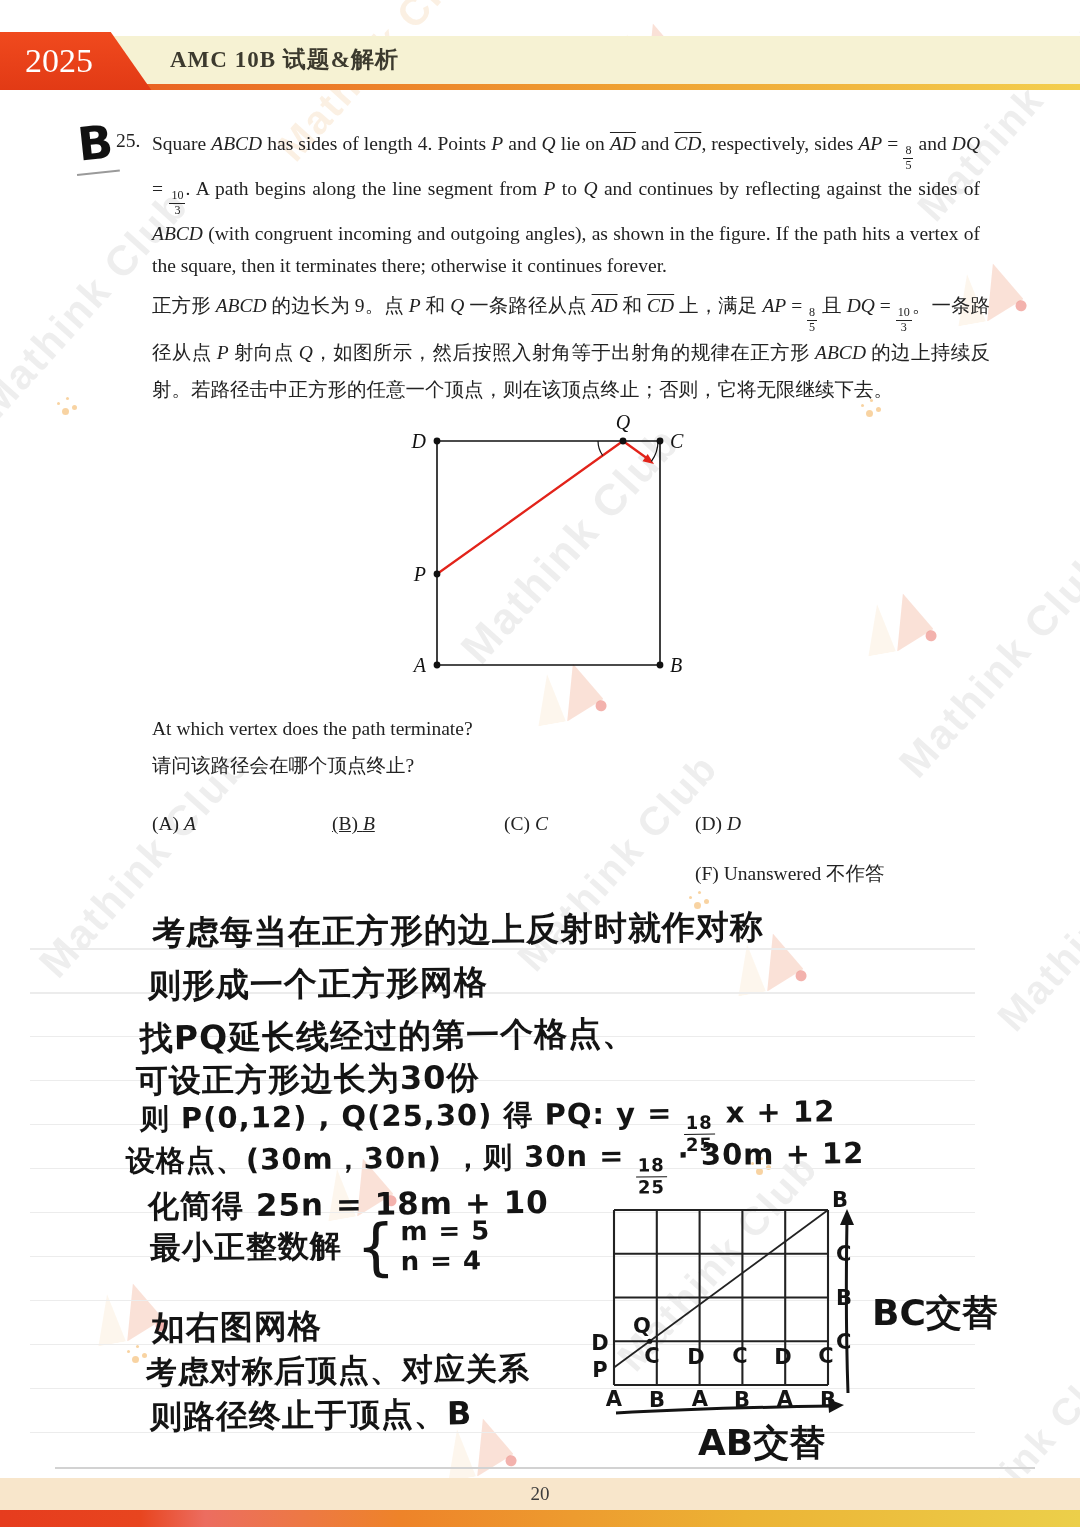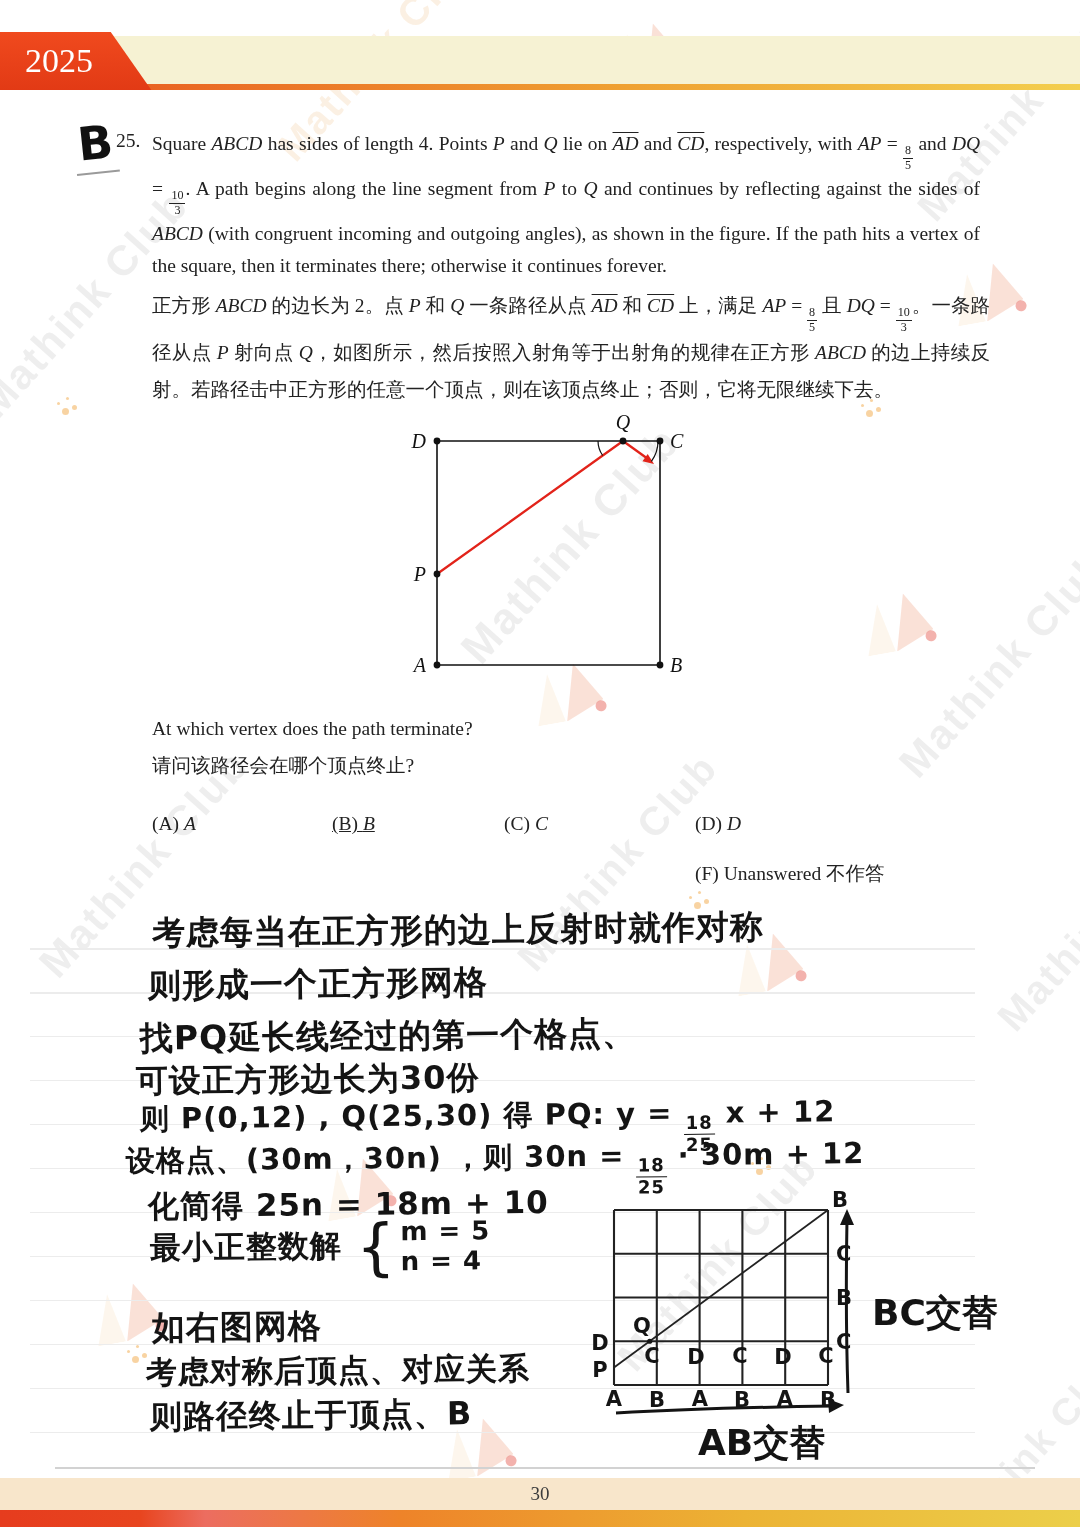--- a/index.html
+++ b/index.html
@@ -133,33 +133,34 @@
   <div class="wm wm-spark" style="left:866px;top:410px;"></div>
   <div class="wm wm-spark" style="left:756px;top:1168px;"></div>
   <div class="wm wm-spark" style="left:132px;top:1356px;"></div>
   <div class="wm wm-spark" style="left:694px;top:902px;"></div>
 
   <div class="hdr-band"></div>
   <div class="hdr-grad"></div>
   <div class="hdr-badge">
     <div class="hdr-year">2025</div>
   </div>
+  <div class="hdr-title">AMC 10B 试题&amp;解析</div>
 
   <div class="ruled"></div>
 
   <div class="answer-mark">B</div>
   <div class="prob-num">25.</div>
-  <div class="para para-en"><span>Square </span><span class="mi">ABCD</span><span> has sides of length 4.  Points </span><span class="mi">P</span><span> and </span><span class="mi">Q</span><span> lie on </span><span class="mi ov">AD</span><span> and </span><span class="mi ov">CD</span><span>, respectively, with </span><span class="mi">AP</span><span> = </span><span class="frac">
+  <div class="para para-en"><span>Square </span><span class="mi">ABCD</span><span> has sides of length 4.  Points </span><span class="mi">P</span><span> and </span><span class="mi">Q</span><span> lie on </span><span class="mi ov">AD</span><span> and </span><span class="mi ov">CD</span><span>, respectively, sides </span><span class="mi">AP</span><span> = </span><span class="frac">
         <span class="num">8</span>
         <span class="den">5</span>
       </span><span> and </span><span class="mi">DQ</span><span> = </span><span class="frac">
         <span class="num">10</span>
         <span class="den">3</span>
       </span><span>.  A path begins along the line segment from </span><span class="mi">P</span><span> to </span><span class="mi">Q</span><span> and continues by reflecting against the sides of </span><span class="mi">ABCD</span><span> (with congruent incoming and outgoing angles), as shown in the figure.  If the path hits a vertex of the square, then it terminates there; otherwise it continues forever.</span></div>
-  <div class="para para-zh"><span>正方形 </span><span class="mi">ABCD</span><span> 的边长为 2。点 </span><span class="mi">P</span><span> 和 </span><span class="mi">Q</span><span> 一条路径从点 </span><span class="mi ov">AD</span><span> 和 </span><span class="mi ov">CD</span><span> 上，满足 </span><span class="mi">AP</span><span> = </span><span class="frac">
+  <div class="para para-zh"><span>正方形 </span><span class="mi">ABCD</span><span> 的边长为 9。点 </span><span class="mi">P</span><span> 和 </span><span class="mi">Q</span><span> 一条路径从点 </span><span class="mi ov">AD</span><span> 和 </span><span class="mi ov">CD</span><span> 上，满足 </span><span class="mi">AP</span><span> = </span><span class="frac">
         <span class="num">8</span>
         <span class="den">5</span>
       </span><span> 且 </span><span class="mi">DQ</span><span> = </span><span class="frac">
         <span class="num">10</span>
         <span class="den">3</span>
       </span><span>。一条路径从点 </span><span class="mi">P</span><span> 射向点 </span><span class="mi">Q</span><span>，如图所示，然后按照入射角等于出射角的规律在正方形 </span><span class="mi">ABCD</span><span> 的边上持续反射。若路径击中正方形的任意一个顶点，则在该顶点终止；否则，它将无限继续下去。</span></div>
 
   <svg class="fig-svg" width="320" height="290" viewBox="0 0 320 290">
     <path d="M47,36 H270 V260 H47 Z" fill="none" stroke="#111" stroke-width="1.6"></path>
     <path d="M47,169 L233,36 L257,53.3" fill="none" stroke="#e2231a" stroke-width="2.3"></path>
@@ -261,16 +262,16 @@
     </g>
     <text class="hand-label" x="282" y="140" font-size="36">BC交替</text>
     <g stroke="#141414" stroke-width="3" fill="#141414">
       <path d="M26,228 C96,224 176,222 244,221" fill="none"></path>
       <polygon points="254,220 238,214 239,228" stroke="none"></polygon>
     </g>
     <text class="hand-label" x="108" y="270" font-size="36">AB交替</text>
   </svg>
 
   <div class="foot-rule"></div>
-  <div class="foot-band"><span>30</span></div>
+  <div class="foot-band"><span>20</span></div>
   <div class="foot-grad"></div>
 
 </div>
 
 </body></html>

